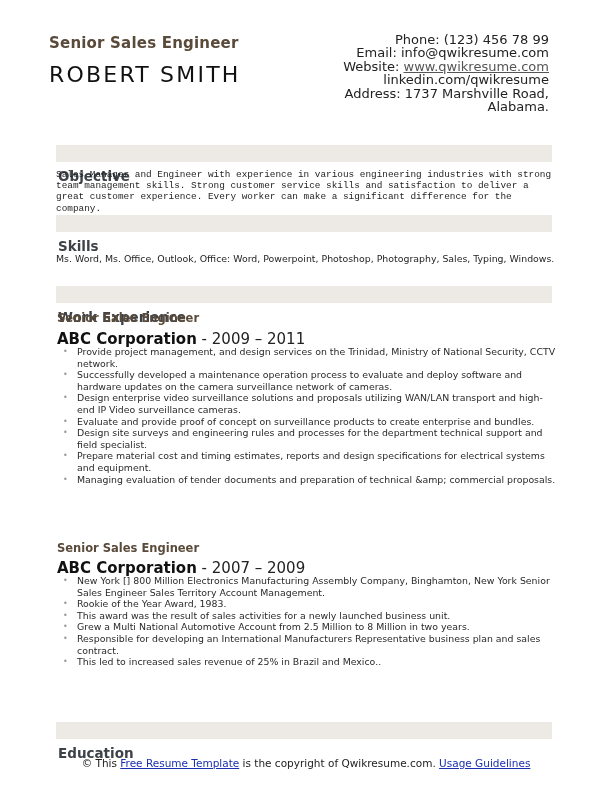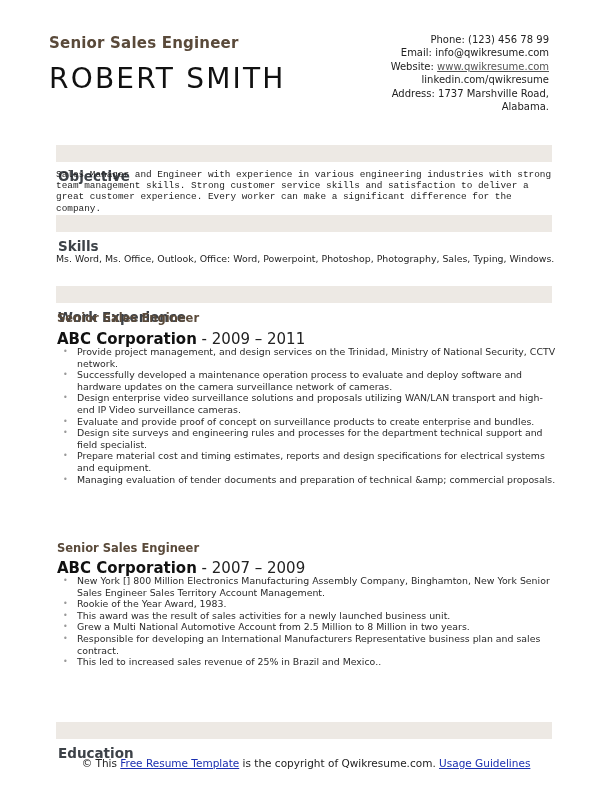--- a/index.html
+++ b/index.html
@@ -1,23 +1,23 @@
 <!DOCTYPE html>
 <html><head>
   <meta charset="utf-8">
   <style>
     * { margin: 0; padding: 0; box-sizing: border-box; }
     html, body { width: 612px; height: 792px; background: #ffffff; overflow: hidden; }
     body { font-family: "DejaVu Sans", sans-serif; color: #1a1a1a; position: relative; }
 
     .header { position: absolute; left: 0; top: 0; width: 612px; height: 130px; }
     .job-title { position: absolute; left: 49px; top: 34px; font-size: 15px; font-weight: bold; color: #5a4a3a; letter-spacing: 0.2px; }
-    .full-name { position: absolute; left: 49px; top: 62px; font-size: 28px; color: #111; letter-spacing: 2.2px; font-weight: normal; }
+    .full-name { position: absolute; left: 49px; top: 62px; font-size: 22px; color: #111; letter-spacing: 2.2px; font-weight: normal; }
 
-    .contact { position: absolute; right: 63px; top: 33px; width: 230px; text-align: right; font-size: 10px; line-height: 13.4px; color: #222; }
+    .contact { position: absolute; right: 63px; top: 33px; width: 230px; text-align: right; font-size: 13px; line-height: 13.4px; color: #222; }
     .contact a { color: #555; text-decoration: underline; }
 
     .section-head { position: absolute; left: 56px; width: 496px; height: 17px; background: #ede9e4; }
     .section-head span { position: absolute; left: 2px; top: 0px; font-size: 13.5px; font-weight: bold; color: #3d4248; line-height: 17px; margin-top: 23px; }
 
     .para { position: absolute; left: 56px; width: 500px; font-size: 9.4px; line-height: 11.2px; color: #1e1e1e; }
 
     .role { position: absolute; left: 57px; font-size: 11.5px; font-weight: bold; color: #5a4a3a; }
     .company-line { position: absolute; left: 57px; font-size: 15px; color: #222; }
     .company-line b { font-weight: bold; color: #111; }

